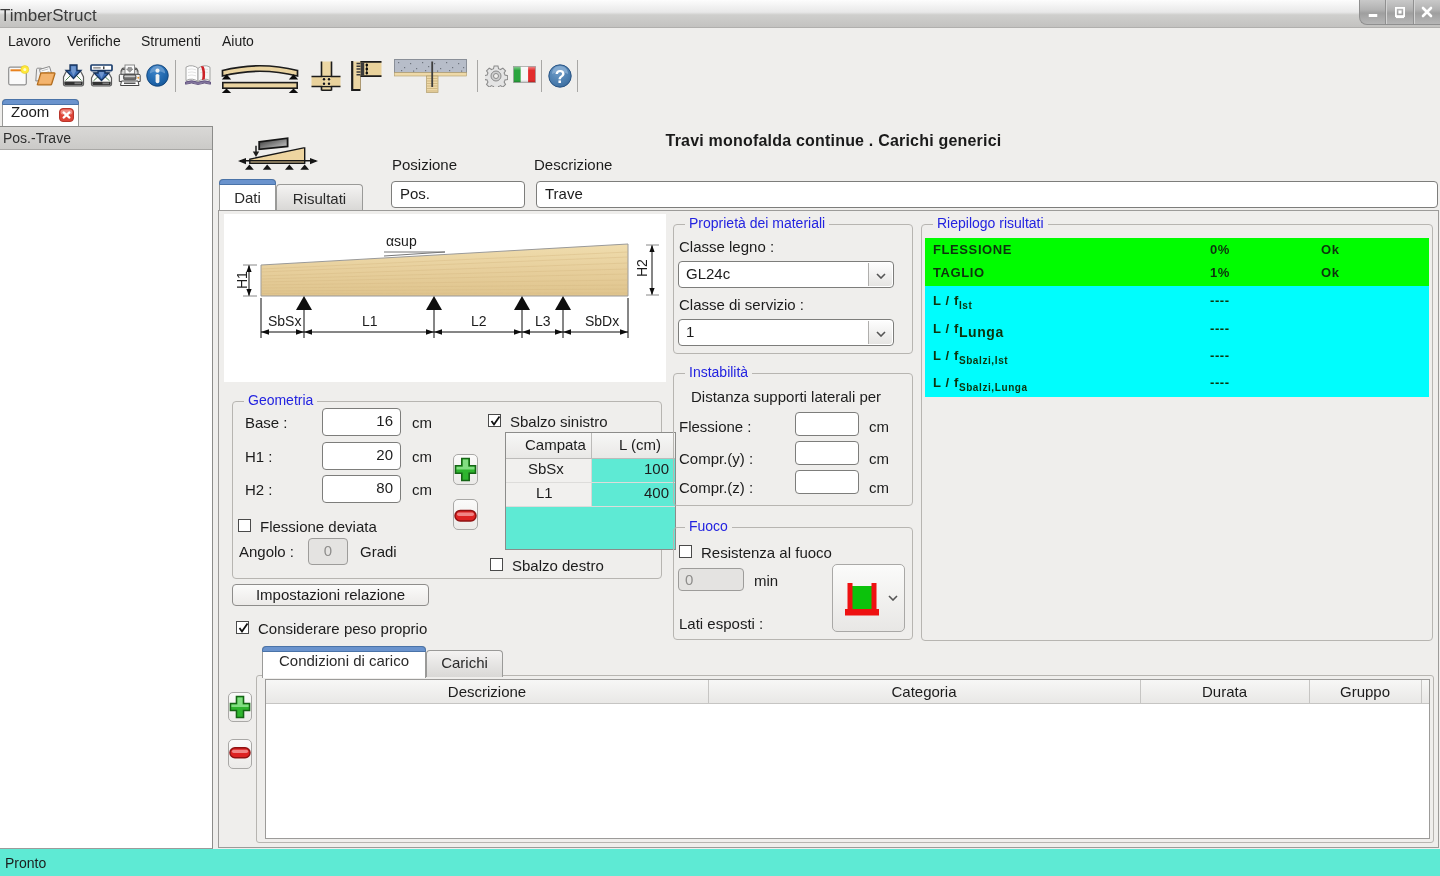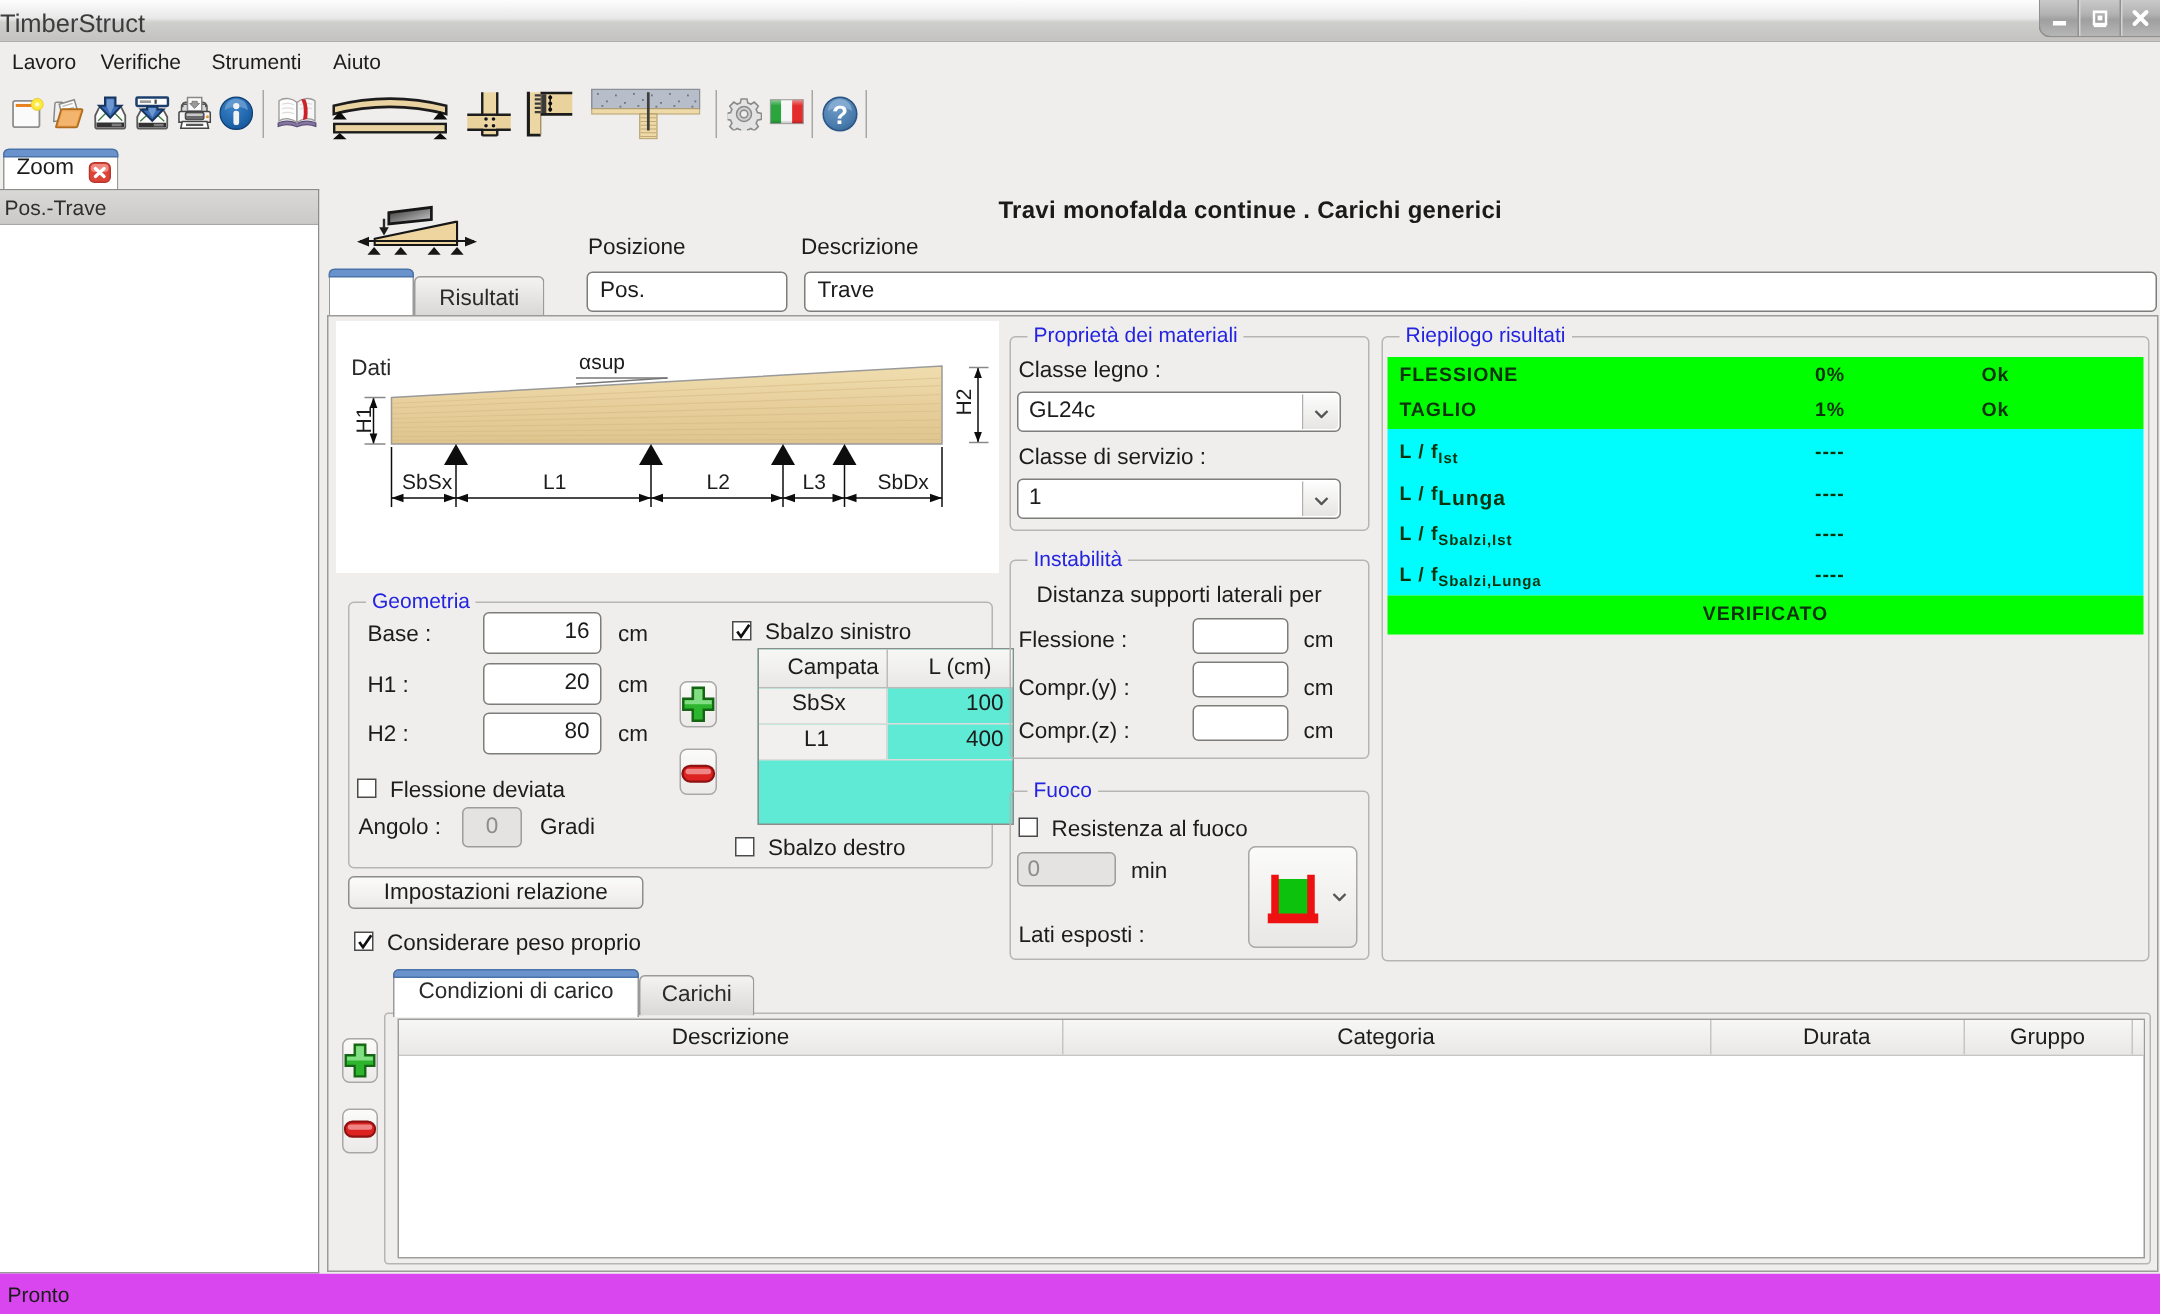--- a/index.html
+++ b/index.html
@@ -29,21 +29,21 @@
 #tabstrip { left:0; top:97px; width:1440px; height:29px; background:#efeeec; }
 #zoomtab { left:2px; top:2px; width:77px; height:27px; background:#fff;
   border:1px solid #9a9a98; border-bottom:none; border-radius:4px 4px 0 0; }
 #zoomtab::before { content:""; position:absolute; left:-1px; right:-1px; top:-1px; height:4px; background:#6a93cd; border:1px solid #4a73a8; border-radius:4px 4px 0 0; }
 #zoomtab span { position:absolute; left:8px; top:3px; font-size:15px; }
 
 #leftpanel { left:0; top:126px; width:213px; height:723px; background:#fff; border-right:1px solid #8c8c8a; border-top:1px solid #8c8c8a; border-bottom:1px solid #9c9b99;padding-left:32px;}
 #lp-head { left:0; top:0; width:212px; height:23px; background:linear-gradient(#d9d8d6,#cbcac8); border-bottom:1px solid #a9a8a6; }
 #lp-head span { position:absolute; left:3px; top:3px; font-size:14px; color:#2e2e2e; }
 
-#statusbar { left:0; top:849px; width:1440px; height:27px; background:#d946ef; }
+#statusbar { left:0; top:849px; width:1440px; height:27px; background:#5eead4; }
 #statusbar span { position:absolute; left:5px; top:6px; font-size:14px; color:#1c1c1c; }
 
 #main { left:213px; top:126px; width:1227px; height:723px; background:#efeeec; }
 #maintitle { left:7px; top:6px; width:1227px; text-align:center; font-size:16px; font-weight:bold; color:#1a1a1a; letter-spacing:0.2px; }
 .hdrlabel { font-size:15px; color:#1c1c1c; }
 .tb-input { background:#fff; border:1px solid #7d7d7b; border-radius:4px; font-size:15px; padding:3px 8px; color:#1c1c1c; }
 
 .tab-active { background:#fff; border:1px solid #9a9a98; border-bottom:none; border-radius:4px 4px 0 0; z-index:3; }
 .tab-active::before { content:""; position:absolute; left:-1px; right:-1px; top:-1px; height:4px; background:#6a93cd; border:1px solid #4a73a8; border-radius:4px 4px 0 0; }
 .tab-idle { background:linear-gradient(#f4f3f2,#d9d8d6); border:1px solid #9a9a98; border-bottom:none; border-radius:4px 4px 0 0; z-index:2; }
@@ -329,21 +329,21 @@
 
     <span class="hdrlabel abs" style="left:179px; top:30px;">Posizione</span>
     <span class="hdrlabel abs" style="left:321px; top:30px;">Descrizione</span>
     <div class="tb-input abs" style="left:178px; top:55px; width:134px; height:27px;">Pos.</div>
     <div class="tb-input abs" style="left:323px; top:55px; width:902px; height:27px;">Trave</div>
 
     <div class="tab-idle abs" style="left:63px; top:58px; width:87px; height:26px;">
         <span class="tab-lbl" style="top:5px;">Risultati</span>
       </div>
     <div class="tab-active abs" style="left:6px; top:53px; width:57px; height:31px;">
-        <span class="tab-lbl" style="top:9px;margin-top:48px;">Dati</span>
+        <span class="tab-lbl" style="top:9px;">Dati</span>
       </div>
 
     <div id="datipanel" class="abs">
 
       <div class="abs" style="left:5px; top:3px; width:442px; height:168px; background:#fff;">
         <svg width="442" height="168" viewBox="0 0 442 168">
           <defs>
             <linearGradient id="wood" x1="0" y1="0" x2="0" y2="1">
               <stop offset="0" stop-color="#f0ddae"></stop>
               <stop offset="0.5" stop-color="#e7cf9c"></stop>
@@ -558,23 +558,20 @@
       <div class="abs" style="left:706px; top:75px; width:504px; height:111px; background:#00fdfd;">
         <span class="sumrow" style="left:8px; top:7px;">L / f<sub style="font-size:10px;">Ist</sub></span>
         <span class="sumrow" style="left:285px; top:7px;">----</span>
         <span class="sumrow" style="left:8px; top:35px;">L / f<sub style="font-size:14px;">Lunga</sub></span>
         <span class="sumrow" style="left:285px; top:35px;">----</span>
         <span class="sumrow" style="left:8px; top:62px;">L / f<sub style="font-size:10px;">Sbalzi,Ist</sub></span>
         <span class="sumrow" style="left:285px; top:62px;">----</span>
         <span class="sumrow" style="left:8px; top:89px;">L / f<sub style="font-size:10px;">Sbalzi,Lunga</sub></span>
         <span class="sumrow" style="left:285px; top:89px;">----</span>
       </div>
-      <div class="abs" style="left:706px; top:186px; width:504px; height:26px; background:#00fd00;">
-        <span class="sumrow" style="width:100%; text-align:center; top:4px;">VERIFICATO</span>
-      </div>
 
       <div class="sqbtn abs" style="left:9px; top:481px; width:24px; height:30px;"></div>
       <svg class="abs" style="left:10px; top:484px;" width="22" height="24" viewBox="0 0 23 25">
         <path d="M7.8 1.5 h7.4 v7.3 h6.3 v7.4 h-6.3 v7.3 h-7.4 v-7.3 h-6.3 v-7.4 h6.3 z" fill="#2eb52e" stroke="#156515" stroke-width="1.6"></path>
         <path d="M8.8 2.5 h5.4 v7.3 h6.3 v2.7 h-18 v-2.7 h6.3 z" fill="#97e897" opacity="0.8"></path>
       </svg>
       <div class="sqbtn abs" style="left:9px; top:528px; width:24px; height:30px;"></div>
       <svg class="abs" style="left:10px; top:534px;" width="22" height="16" viewBox="0 0 23 16">
         <rect x="1" y="2.5" width="21" height="10.5" rx="5.2" fill="#dd2222" stroke="#8f1212" stroke-width="1.5"></rect>
         <rect x="3" y="4.5" width="17" height="3.6" rx="1.8" fill="#f29090" opacity="0.9"></rect>

